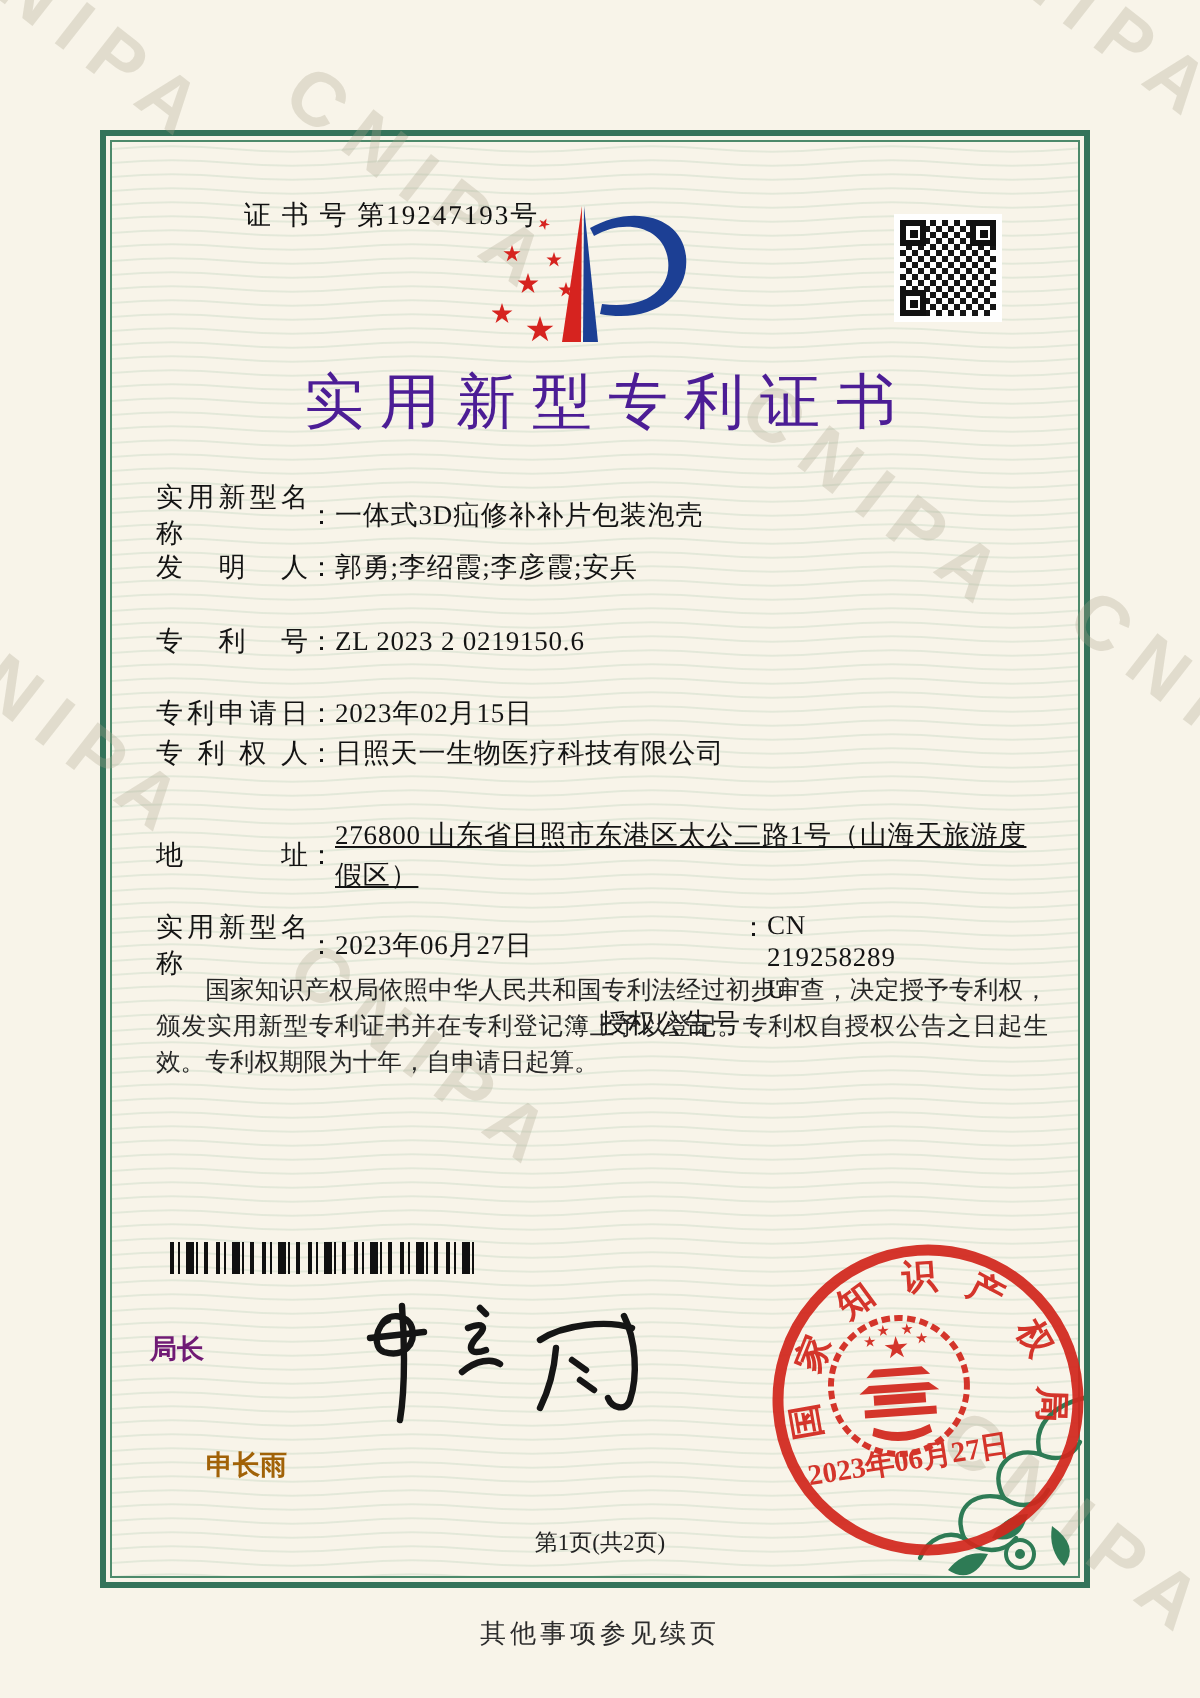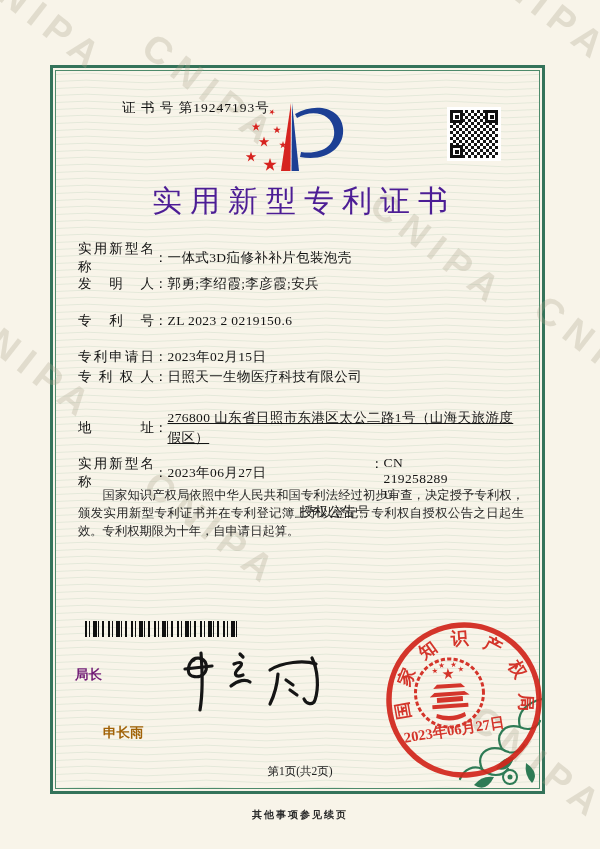--- a/index.html
+++ b/index.html
@@ -66,22 +66,22 @@
   .sig-title{position:absolute;left:75px;top:666px;font-size:13.5px;font-weight:bold;
              font-family:"Liberation Sans","DejaVu Sans",sans-serif;color:#701a75;}
   .sig-name{position:absolute;left:103px;top:692px;font-size:13.5px;font-weight:bold;
             font-family:"Liberation Sans","DejaVu Sans",sans-serif;color:#a16207;margin-top:32px;}
   .sig-script{position:absolute;left:178px;top:648px;}
   
   .seal{position:absolute;left:378px;top:608px;z-index:6;}
   .ornament{position:absolute;left:452px;top:693px;z-index:4;}
   
   .pageno{position:absolute;left:0;top:764px;width:100%;text-align:center;font-size:11.5px;color:#222;}
-  .footer{position:absolute;left:0;top:808px;width:100%;text-align:center;font-size:10px;
-          letter-spacing:2px;color:#2c2c2c;font-weight:bold;}
+  .footer{position:absolute;left:0;top:808px;width:100%;text-align:center;font-size:13px;
+          letter-spacing:2px;color:#2c2c2c;}
 </style>
 </head>
 <body>
 
 <svg width="0" height="0" style="position:absolute">
   <defs>
     <path id="star" d="M0,-1 L0.2245,-0.309 L0.951,-0.309 L0.3633,0.118 L0.5878,0.809 L0,0.382 L-0.5878,0.809 L-0.3633,0.118 L-0.951,-0.309 L-0.2245,-0.309 Z"></path>
   </defs>
 </svg>
 

